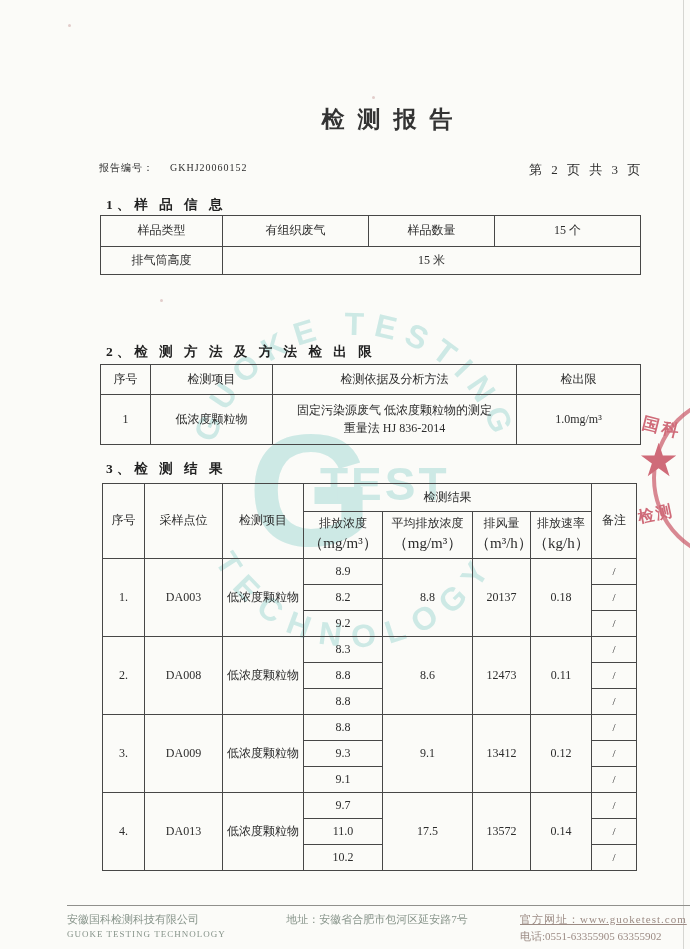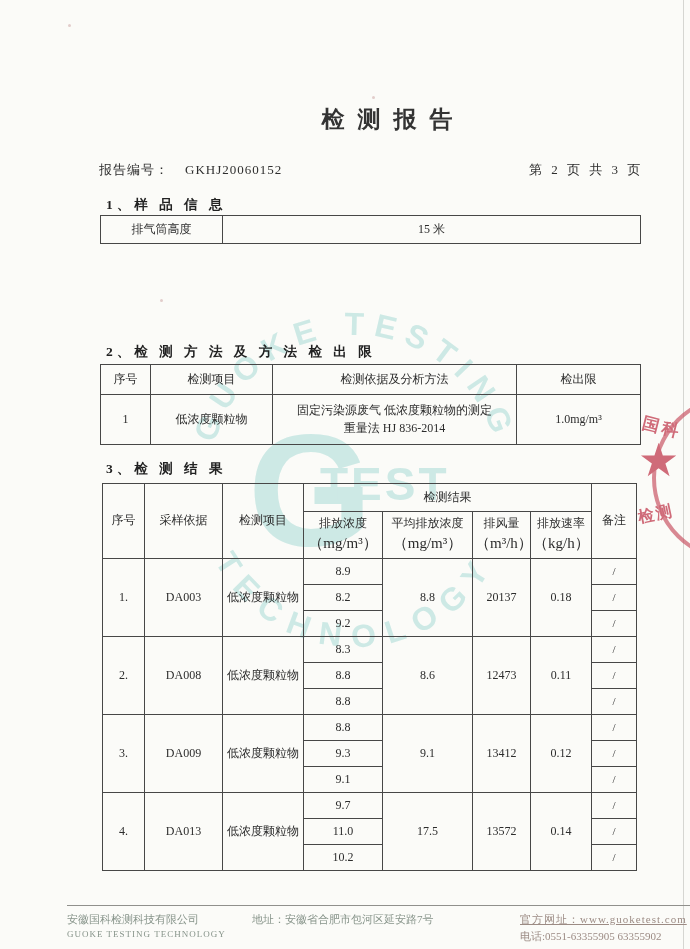--- a/index.html
+++ b/index.html
@@ -24,21 +24,21 @@
 
   
   .content{left:0;top:0;width:690px;height:949px;z-index:1;margin-left:42px;}
 
   .doc-title{
     left:0;top:104px;width:690px;text-align:center;
     font-family:"Liberation Sans","DejaVu Sans",sans-serif;
     font-size:23px;font-weight:bold;letter-spacing:13px;padding-left:13px;
     box-sizing:border-box;color:#333;
   }
-  .report-row{left:57px;top:161px;font-size:13px;}
+  .report-row{left:57px;top:161px;font-size:10px;}
   .report-label{letter-spacing:1px;}
   .report-no{margin-left:16px;letter-spacing:1px;}
   .page-info{left:487px;top:161px;font-size:13px;letter-spacing:3px;}
 
   .sec-heading{
     left:64px;font-size:13.5px;font-weight:bold;letter-spacing:4px;color:#222;
   }
   .h1{top:196px;font-family:Liberation Serif, serif;}
   .h2{top:343px;}
   .h3{top:460px;}
@@ -70,21 +70,21 @@
     letter-spacing:3px;transform:rotate(14deg);}
   .stamp-star{position:absolute;left:12px;top:48px;font-size:46px;line-height:1;}
   .stamp-t2{position:absolute;left:12px;top:114px;font-size:16px;font-weight:bold;
     letter-spacing:2px;transform:rotate(-12deg);}
 
   
   .footer-line{left:25px;top:905px;width:640px;height:1px;background:#90908c;}
   .footer{font-size:11px;line-height:1.5;}
   .f-left{left:25px;top:911px;color:#87948a;}
   .f-left .en{font-size:9px;letter-spacing:1px;}
-  .f-center{left:210px;top:911px;width:250px;color:#87948a;}
+  .f-center{left:210px;top:911px;width:250px;text-align:center;color:#87948a;}
   .f-center .en{font-size:8.5px;}
   .f-right{left:478px;top:911px;color:#9c8b84;}
   .f-right .l1{letter-spacing:1px;text-decoration:underline;}
 </style>
 </head>
 <body>
 
 <svg class="abs watermark" width="370" height="370" viewBox="0 0 370 370" xmlns="http://www.w3.org/2000/svg">
   <defs>
     <path id="wmTop" d="M 40,185 A 145,145 0 0 1 330,185"></path>
@@ -111,20 +111,26 @@
 
   <div class="abs sec-heading h1">1、样 品 信 息</div>
   <table class="t1">
     <colgroup>
       <col style="width:122px">
         <col style="width:146px">
         <col style="width:126px">
         <col style="width:146px">
     </colgroup>
     <tbody>
+        <tr class="r1">
+      <td>样品类型</td>
+      <td>有组织废气</td>
+      <td>样品数量</td>
+      <td>15 个</td>
+    </tr>
     <tr class="r3">
       <td>排气筒高度</td>
       <td colspan="3">15 米</td>
     </tr>
   </tbody>
     </table>
 
   <div class="abs sec-heading h2">2、检 测 方 法 及 方 法 检 出 限</div>
   <table class="t2">
     <colgroup>
@@ -160,21 +166,21 @@
         <col style="width:81px">
         <col style="width:79px">
       <col style="width:90px">
         <col style="width:58px">
         <col style="width:61px">
         <col style="width:45px">
     </colgroup>
     <tbody>
         <tr class="ra">
       <th rowspan="2">序号</th>
-      <th rowspan="2">采样依据</th>
+      <th rowspan="2">采样点位</th>
       <th rowspan="2">检测项目</th>
       <th colspan="4">检测结果</th>
       <th rowspan="2">备注</th>
     </tr>
     <tr class="rb">
       <th>
         <div>排放浓度</div>
         <div class="unit">（mg/m³）</div>
       </th>
       <th>

